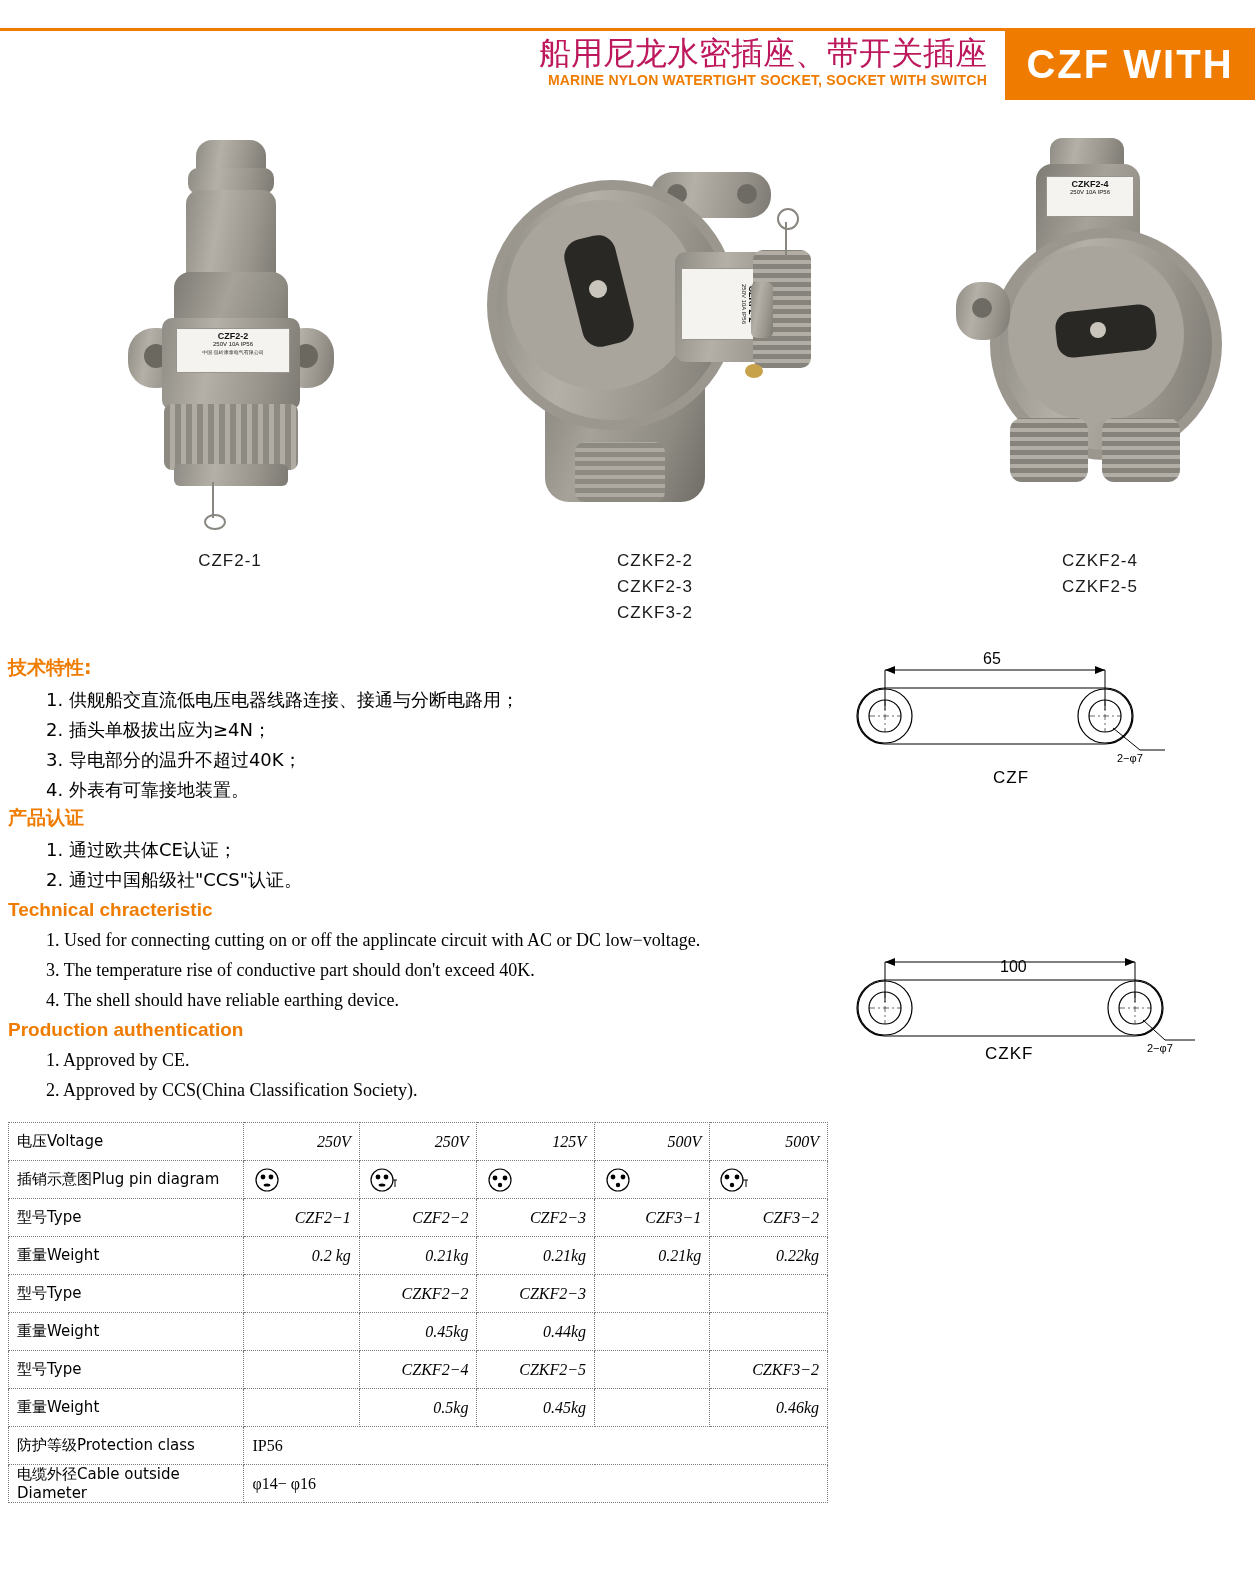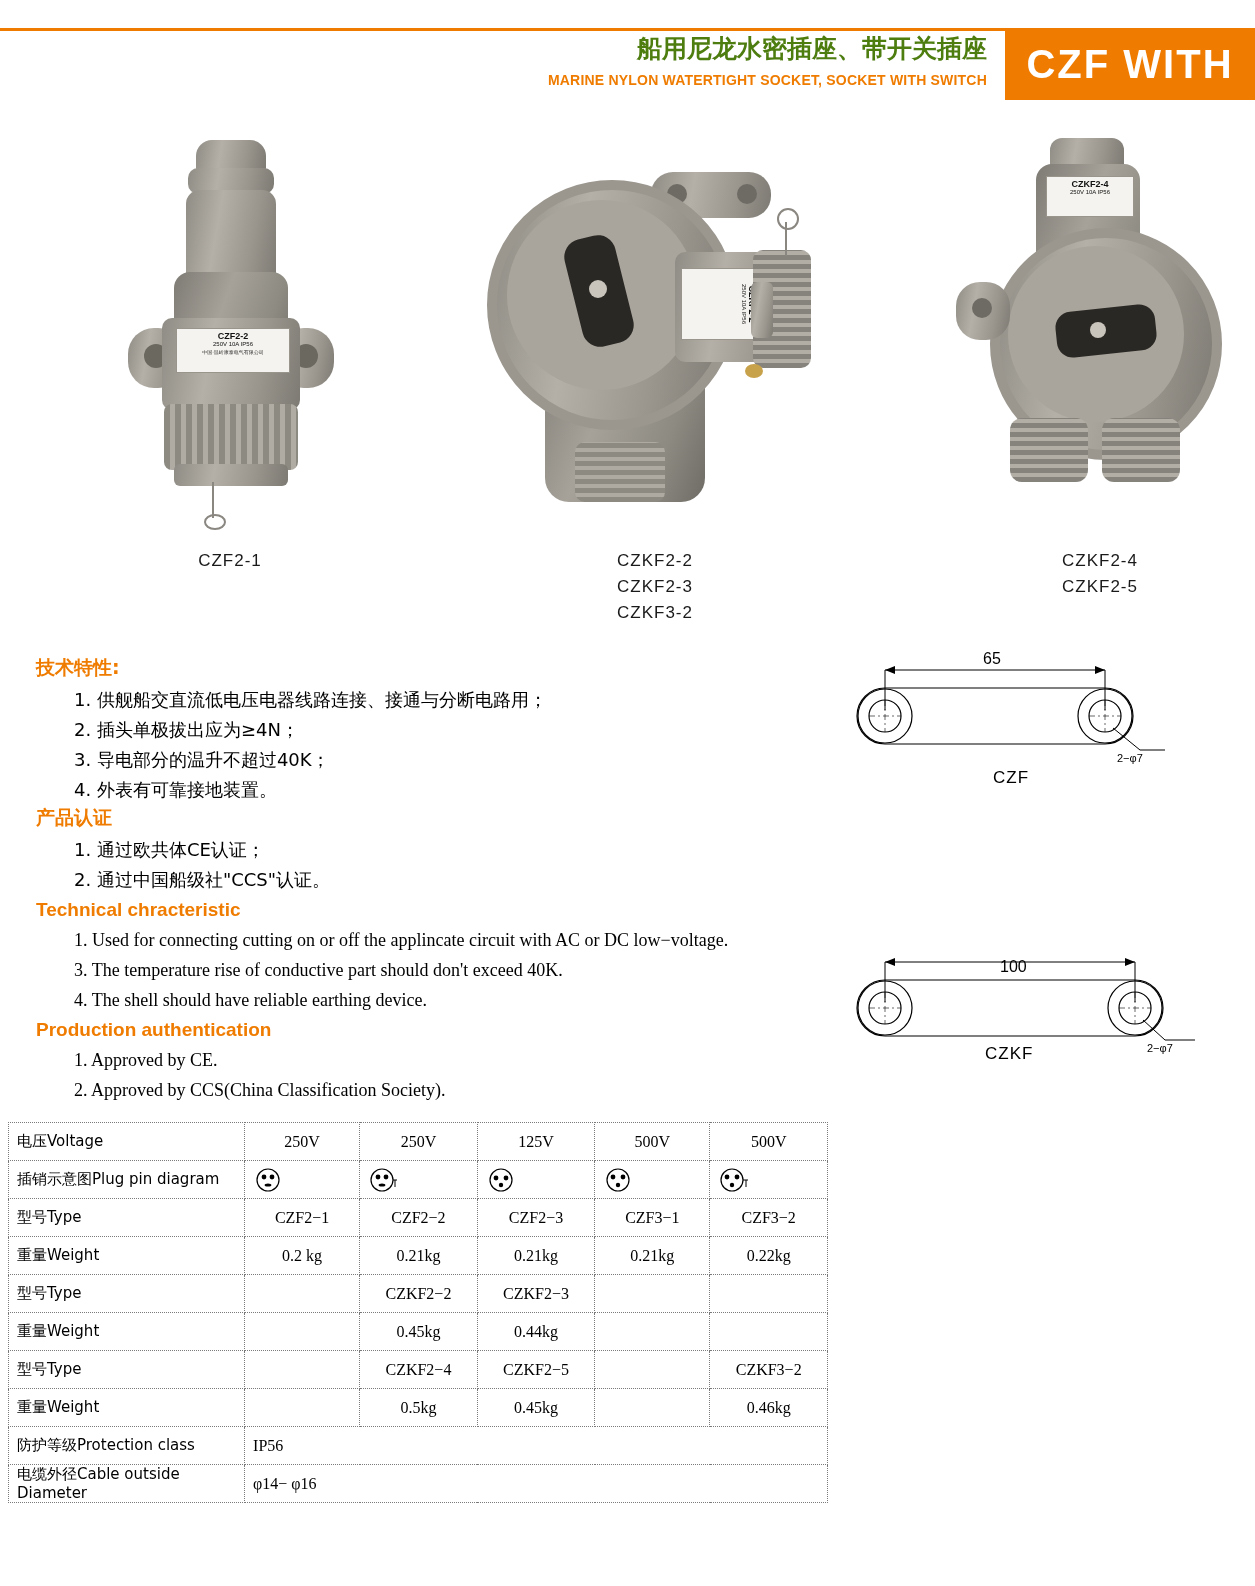--- a/index.html
+++ b/index.html
@@ -42,23 +42,23 @@
     letter-spacing: 2px;
     display: flex;
     align-items: center;
     justify-content: center;
     font-family: "Liberation Sans", sans-serif;
   }
   .header-cn {
     position: absolute;
     right: 268px;
     top: 32px;
-    font-size: 25px;
-    font-weight: bold;
-    color: #4d7c0f;
+    font-size: 32px;
+    font-weight: normal;
+    color: #be185d;
     font-family: "DejaVu Sans", sans-serif;
     white-space: nowrap;
   }
   .header-en {
     position: absolute;
     right: 268px;
     top: 72px;
     font-size: 14px;
     font-weight: bold;
     color: #ef7c00;
@@ -117,21 +117,20 @@
     color: #111;
     font-size: 6px;
   }
 
   
   .tech {
     position: absolute;
     left: 8px;
     top: 655px;
     width: 860px;
-    margin-left: 28px;
   }
   .sec-title-cn {
     color: #ef7c00;
     font-weight: bold;
     font-size: 19px;
     font-family: "DejaVu Sans", sans-serif;
     margin: 0 0 4px 0;
   }
   .sec-title-en {
     color: #ef7c00;
@@ -201,21 +200,22 @@
     color: #000;
     vertical-align: middle;
   }
   .spec-table td.col0 {
     width: 258px;
     font-family: "DejaVu Sans", sans-serif;
     font-size: 15px;
   }
   .spec-table td.dcell {
     width: 110px;
-    text-align: center;
+    text-align: right;
+    font-style: italic;
   }
   .spec-table td.wide {
     text-align: left;
   }
 
   
   .pin-cell svg { display: block; }
 </style>
 </head>
 <body>

